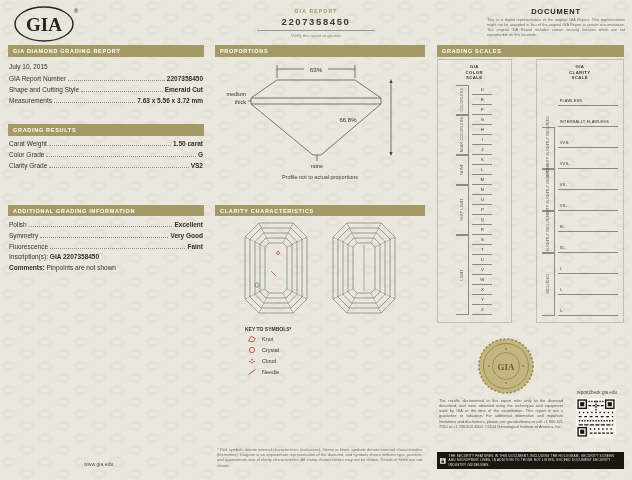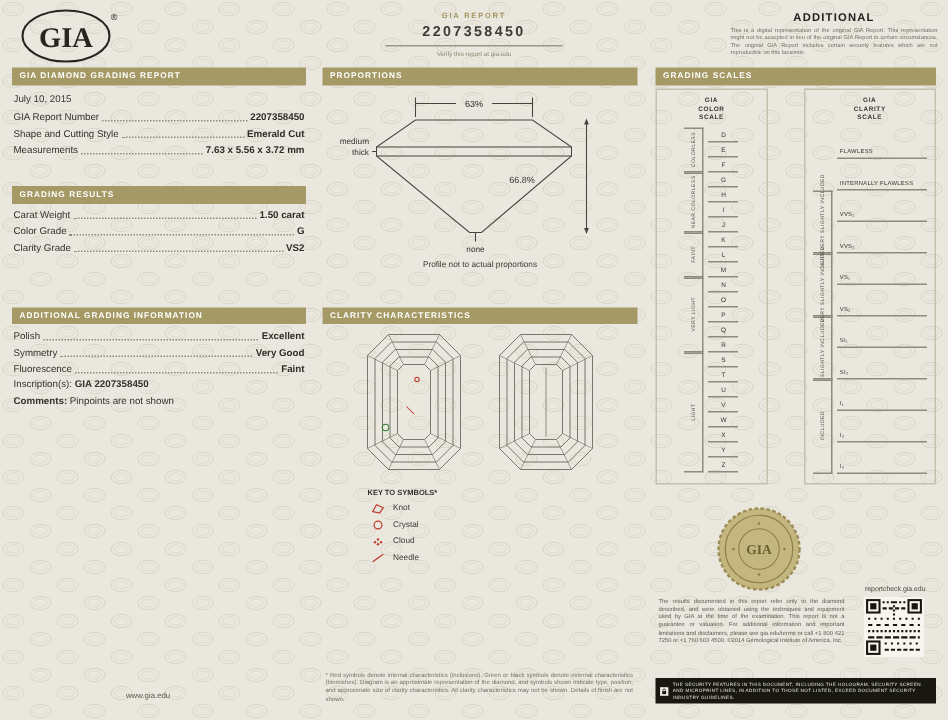--- a/index.html
+++ b/index.html
@@ -109,21 +109,21 @@
     </div>
 
     <div class="mast-center">
       <div class="report-label">GIA REPORT</div>
       <div class="report-number">2207358450</div>
       <div class="divider"></div>
       <div class="verify">Verify this report at gia.edu</div>
     </div>
 
     <div class="facs">
-      <div class="facs-title">ADDITIONAL</div>
+      <div class="facs-title">DOCUMENT</div>
       <div class="facs-body">This is a digital representation of the original GIA Report. This representation might not be accepted in lieu of the original GIA Report in certain circumstances. The original GIA Report includes certain security features which are not reproducible on this facsimile.</div>
     </div>
 
     <div class="col col-left">
       <div class="bar">GIA DIAMOND GRADING REPORT</div>
       <div class="date">July 10, 2015</div>
 
       <div class="frow">
         <span class="lbl">GIA Report Number</span>
           <span class="dots"></span>

